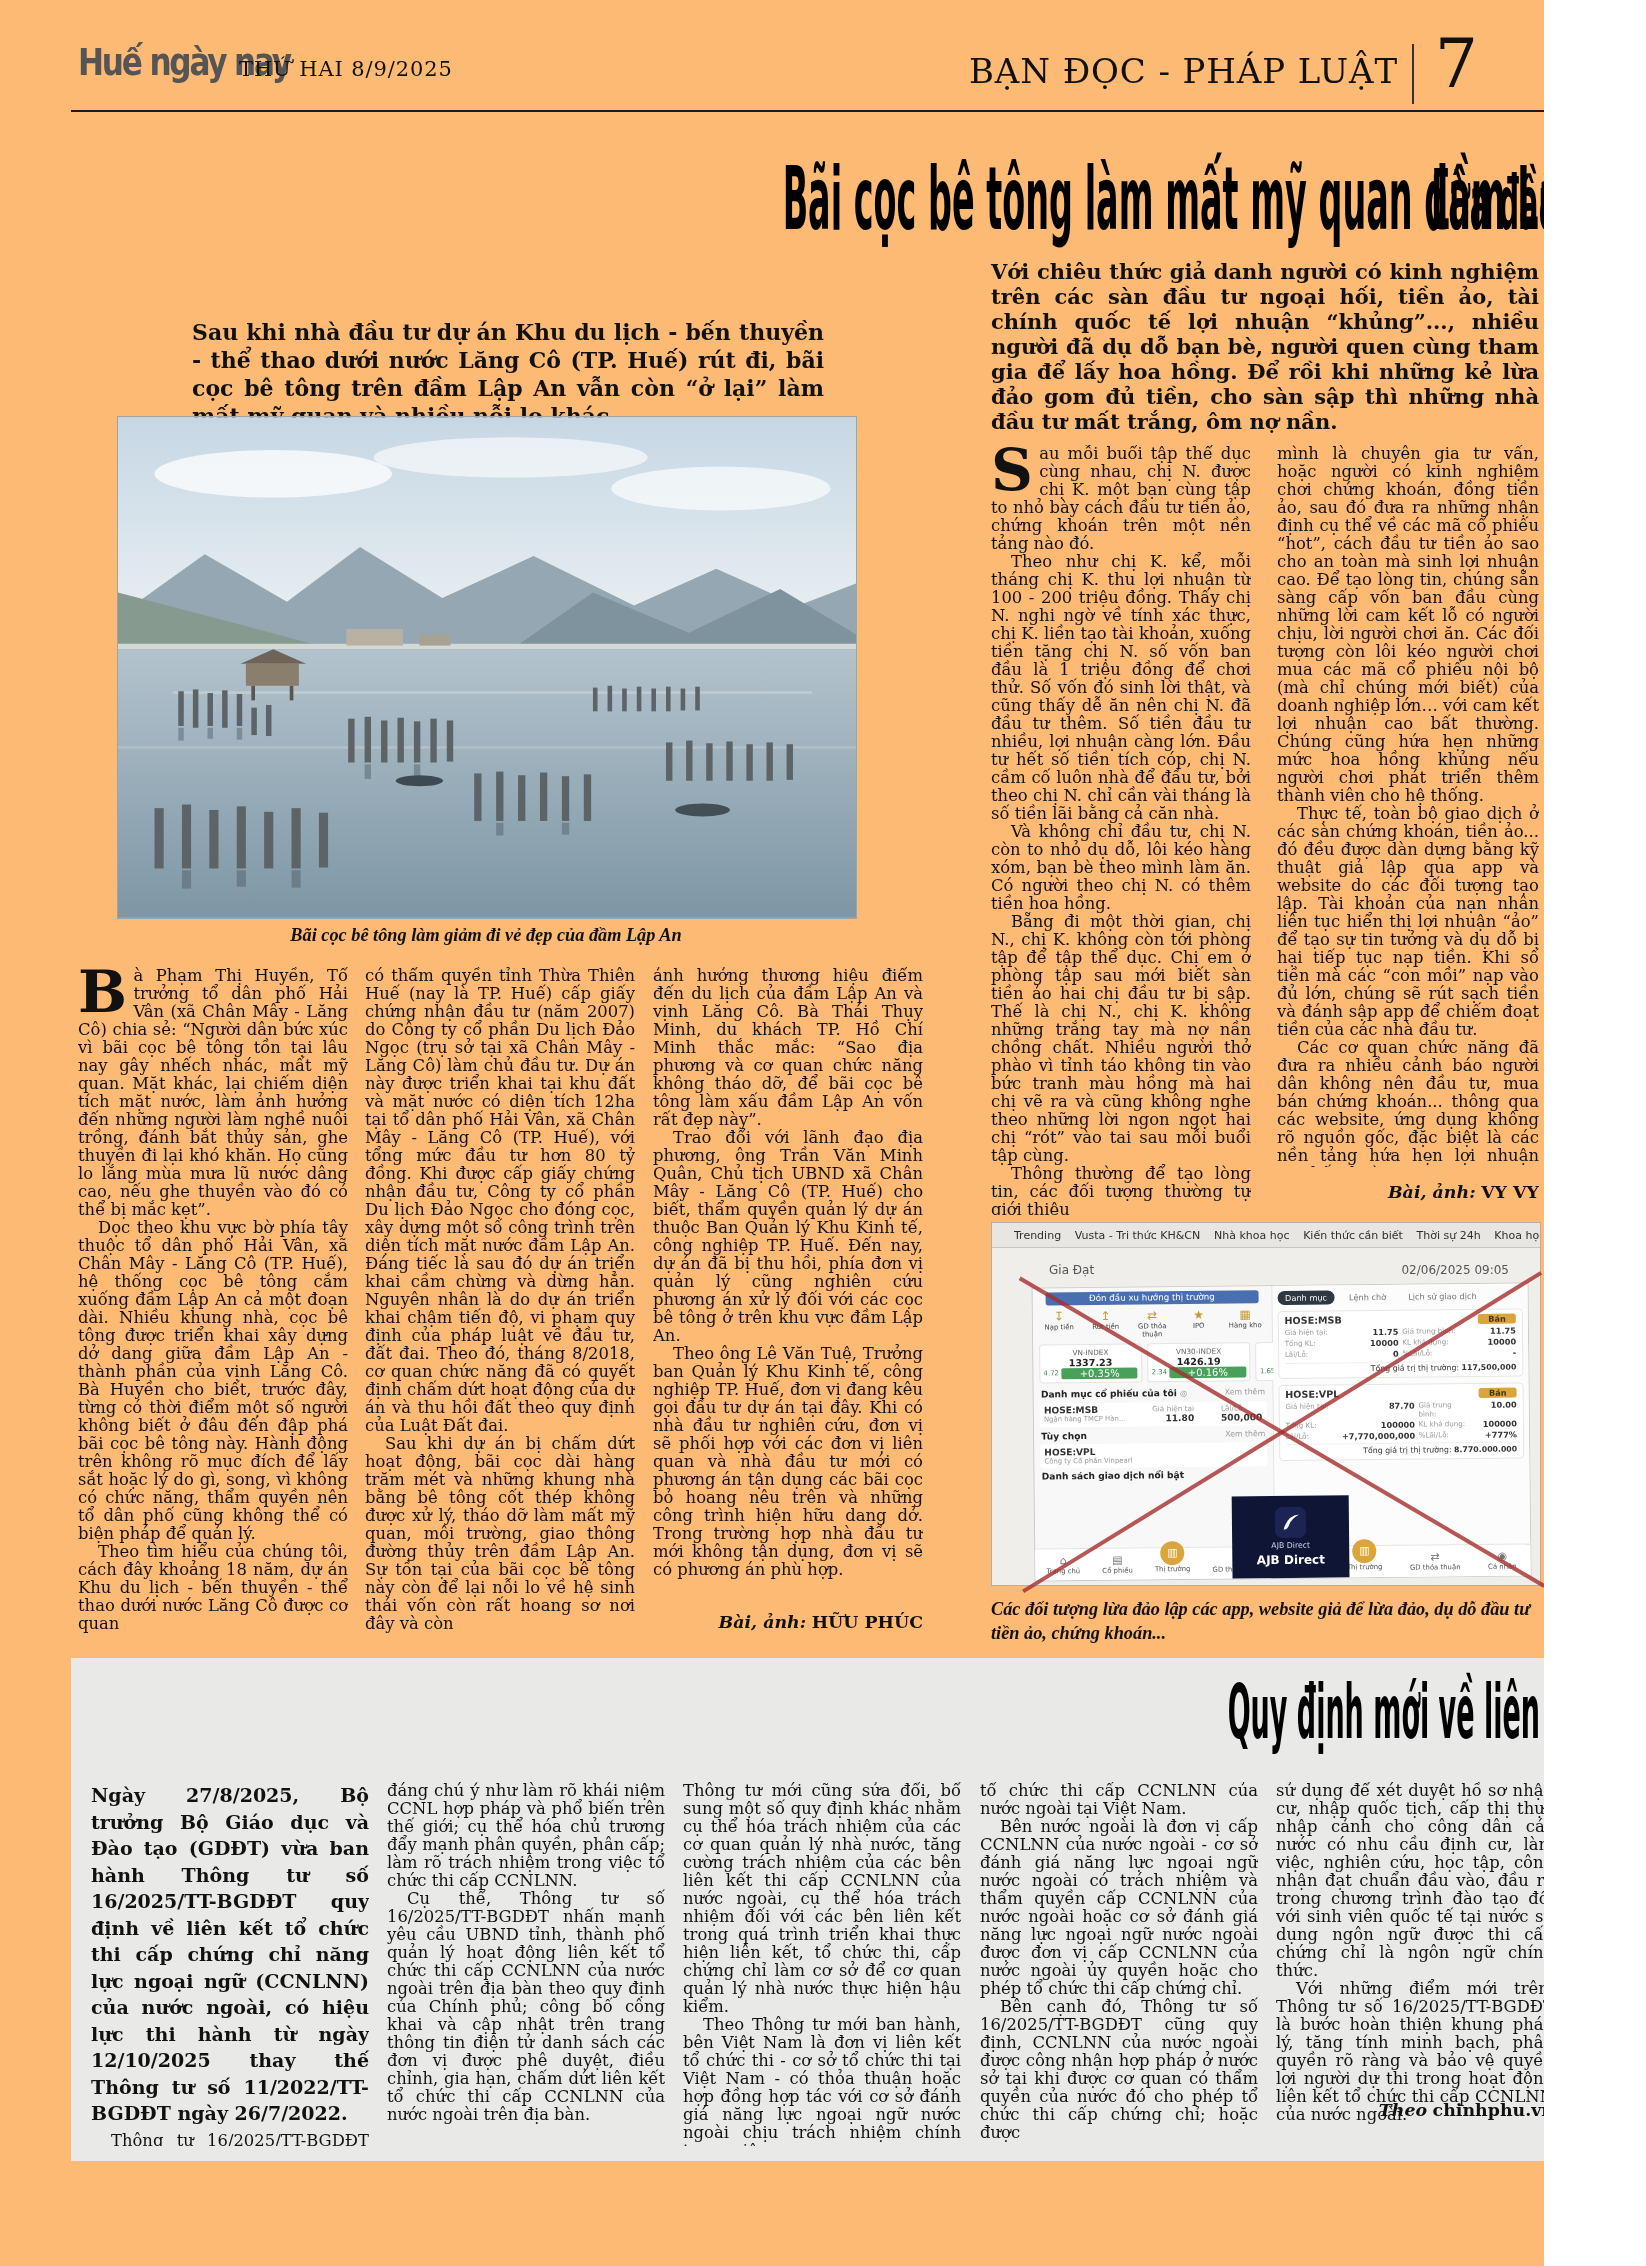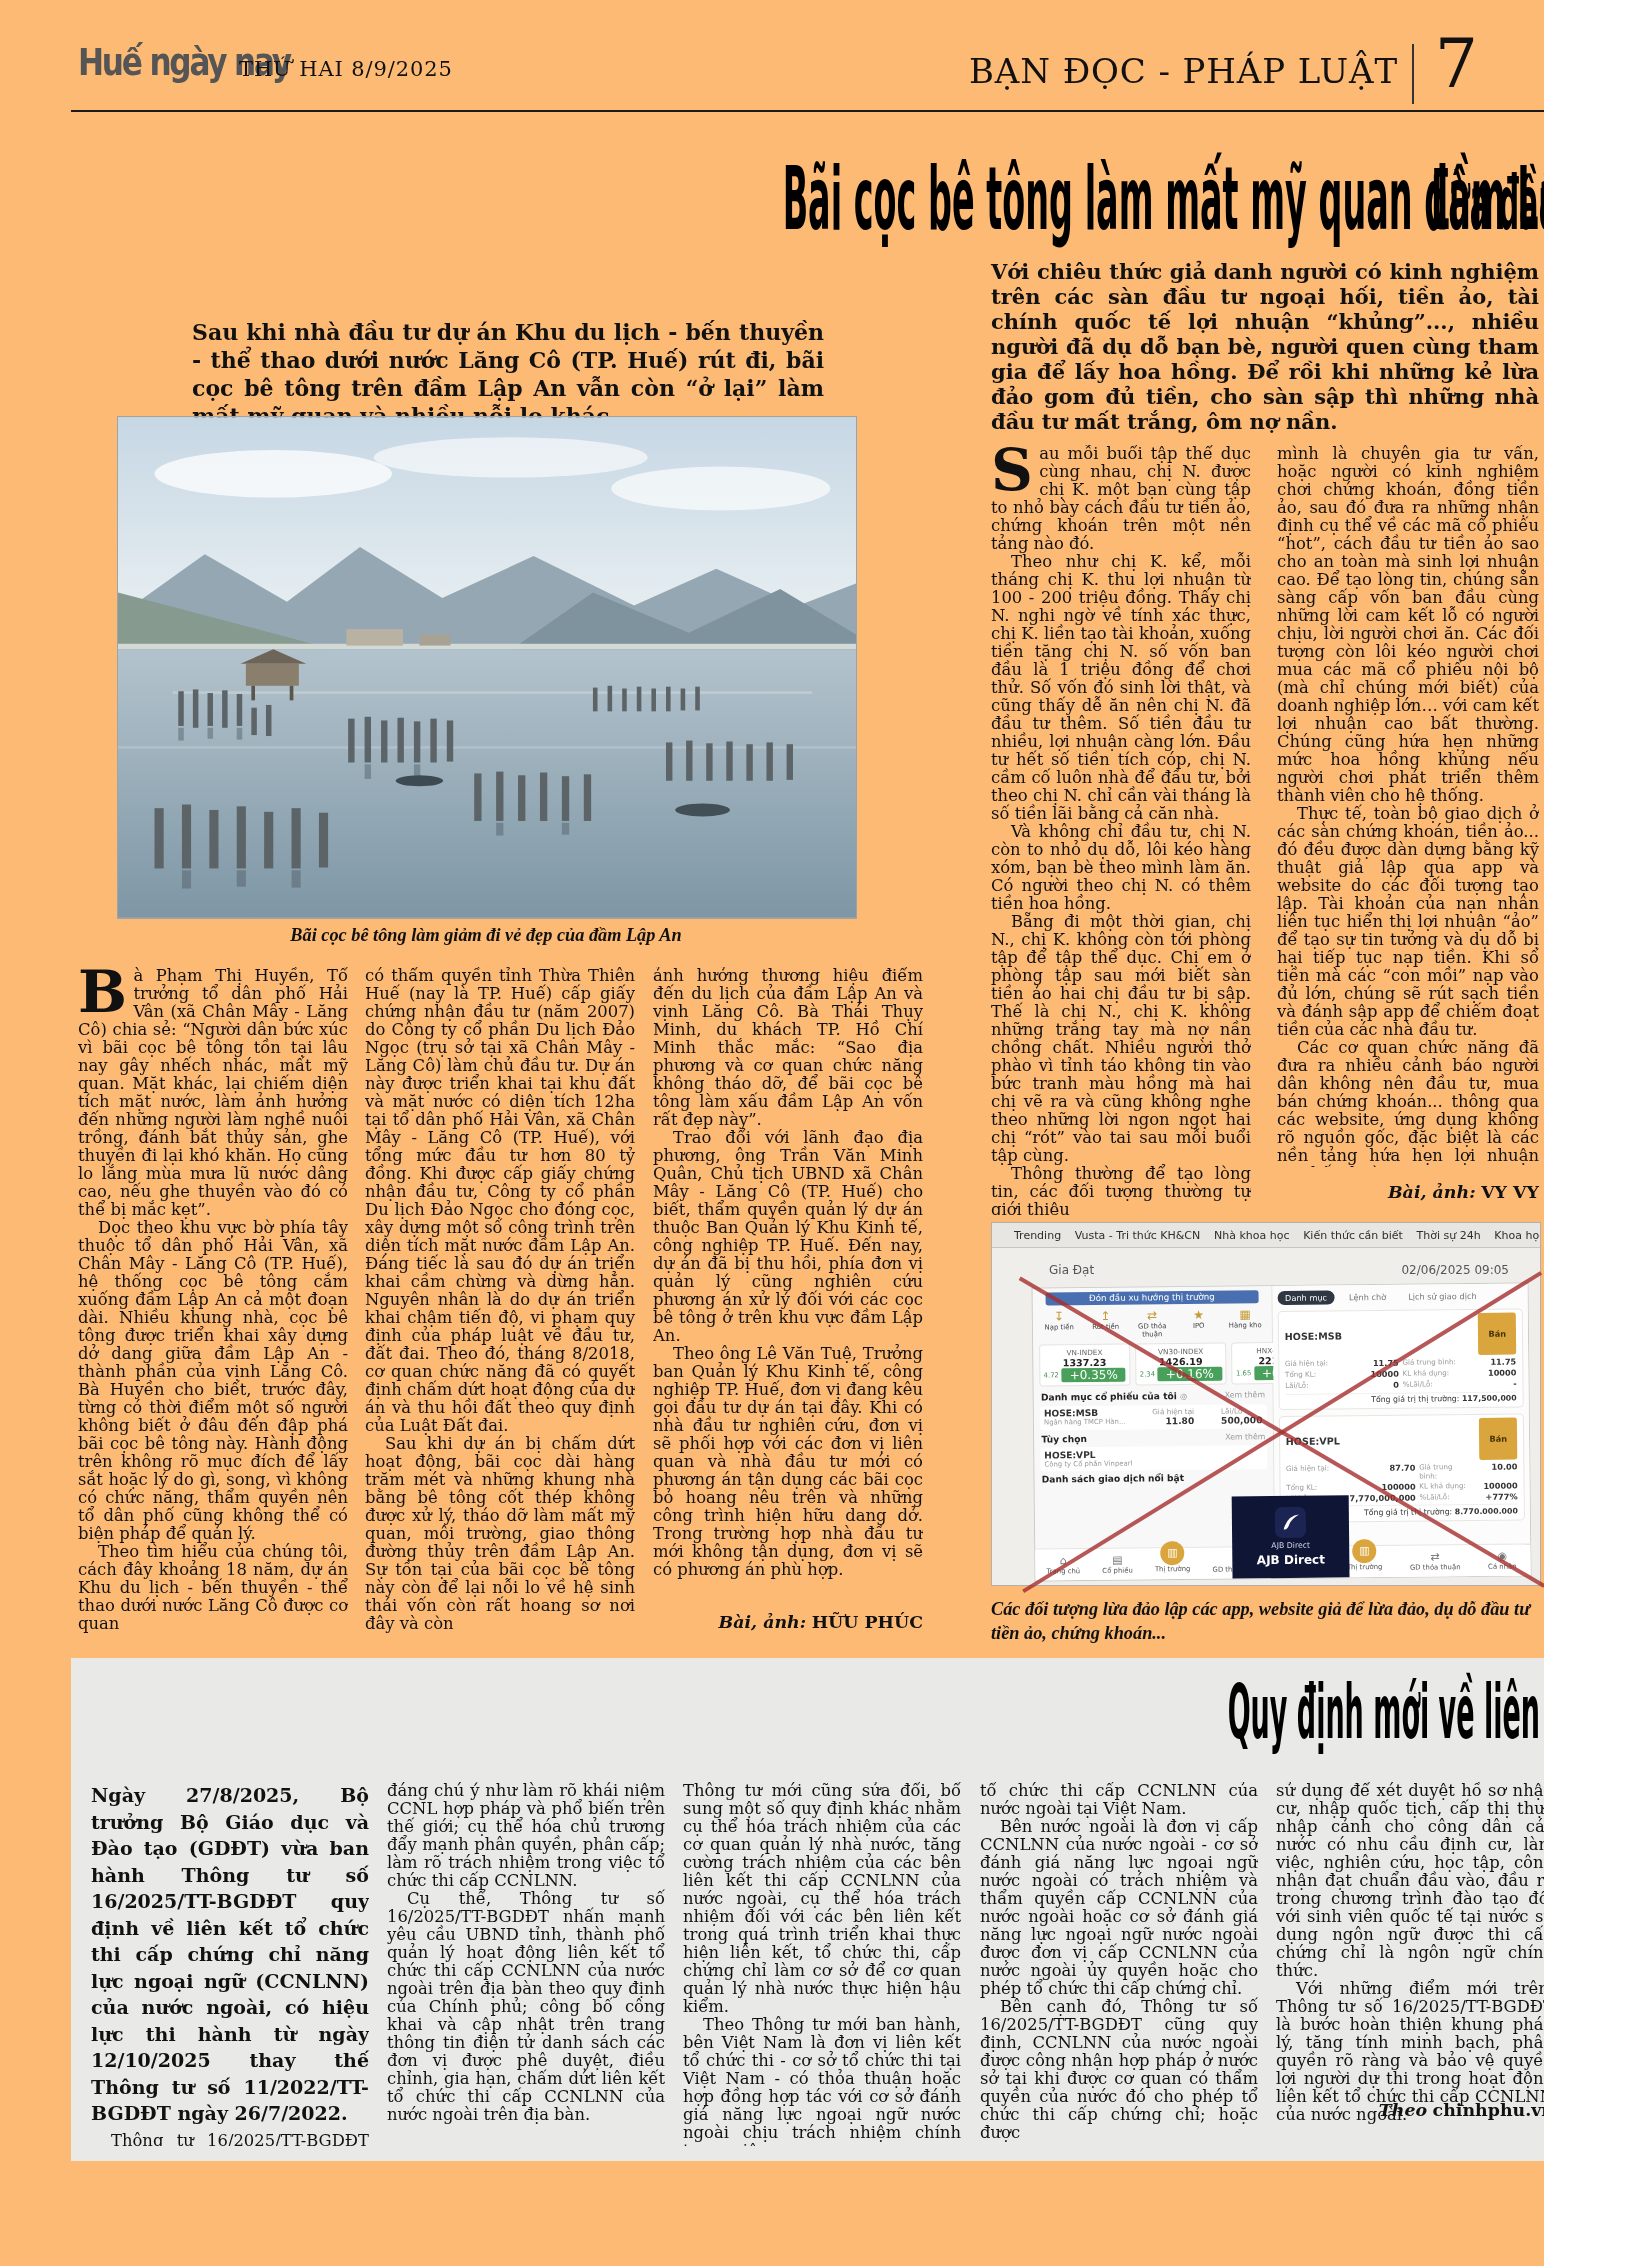--- a/index.html
+++ b/index.html
@@ -71,21 +71,21 @@
           padding:1.8px 0;margin:0 7.3px 4.6px 7.3px;}
   .act-row{display:flex;justify-content:space-between;margin:1.8px 1.8px 5.5px 1.8px;}
   .act{display:flex;flex-direction:column;align-items:center;width:38px;text-align:center;}
   .act-ic{color:#c79a35;font-size:12px;line-height:12.8px;}
   .act-lb{font-size:6.9px;color:#444;}
   .idx-row{display:flex;gap:4.6px;margin-bottom:6.4px;}
   .idx-card{flex:1;background:#fff;border:0.9px solid #e4e4e0;border-radius:3.7px;padding:2.7px 3.7px;text-align:center;}
   .idx-name{font-size:7.3px;color:#666;}
   .idx-val{font-size:9.6px;font-weight:bold;color:#222;}
   .idx-chg{font-size:6.9px;color:#3f8f4f;display:flex;gap:2.7px;justify-content:center;align-items:center;}
-  .chg-badge{background:#49a05a;color:#fff;font-size:12px;padding:0 8px;border-radius:1.8px;}
+  .chg-badge{background:#49a05a;color:#fff;font-size:10px;padding:0 18px;border-radius:1.8px;}
   .sec-line{display:flex;justify-content:space-between;align-items:center;margin:3.7px 1.8px;}
   .sec-title{font-weight:bold;font-size:9.1px;color:#222;}
   .see-more{font-size:7.8px;color:#999;}
   .eye{font-size:8.2px;color:#888;}
   .hrow{display:flex;justify-content:space-between;background:#fff;border:0.9px solid #ececi e8;border-radius:3.7px;padding:2.7px 4.6px;margin:2.7px 0;}
   .hcode{font-weight:bold;font-size:9.1px;}
   .hname{font-size:6.9px;color:#999;}
   .hl{font-size:7.3px;color:#999;}
   .hv{font-size:9.1px;font-weight:bold;text-align:right;}
   .tabbar{position:absolute;left:0;right:0;bottom:0;height:31px;background:#fff;
@@ -93,21 +93,21 @@
   .tb{display:flex;flex-direction:column;align-items:center;font-size:6.9px;color:#555;}
   .tb-ic{font-size:11px;line-height:12px;color:#777;}
   .tb.hot .tb-ic{width:24px;height:24px;border-radius:50%;background:#d9a53c;color:#fff;
           display:flex;align-items:center;justify-content:center;margin-top:-12.8px;}
   .rtabs{display:flex;gap:7.3px;margin:1.8px 0 5.5px 0;}
   .rtab{font-size:8.2px;color:#777;padding:1.8px 7.3px;}
   .rtab.active{background:#2e3742;color:#fff;border-radius:8.2px;}
   .rcard{background:#fff;border:0.9px solid #e7e7e2;border-radius:4.6px;padding:3.7px 5.5px;margin-bottom:5.5px;}
   .rcard-head{display:flex;justify-content:space-between;align-items:center;margin-bottom:1.8px;}
   .rcode{font-weight:bold;font-size:9.6px;}
-  .sell{background:#d9a53c;color:#453309;font-size:8.2px;font-weight:bold;padding:16px 10px;border-radius:2.7px;}
+  .sell{background:#d9a53c;color:#453309;font-size:8.2px;font-weight:bold;padding:0 10px;border-radius:2.7px;}
   .grid{display:grid;grid-template-columns:1fr .8fr 1fr .8fr;column-gap:3.7px;row-gap:0.9px;}
   .gl{font-size:7.1px;color:#999;}
   .gv{font-size:8.2px;font-weight:bold;text-align:right;}
   .rtotal{font-size:7.8px;color:#333;text-align:right;border-top:0.9px solid #f0f0ec;
           margin-top:2.7px;padding-top:1.8px;}
   .rtv{font-weight:bold;}
   .ajb{position:absolute;left:197px;top:210px;width:117px;height:82px;background:#0f1535;
        display:flex;flex-direction:column;align-items:center;justify-content:center;gap:2.7px;color:#fff;z-index:5;}
   .ajb-ic{width:31px;height:31px;border-radius:7.3px;background:#1b2452;display:flex;
           align-items:center;justify-content:center;}

